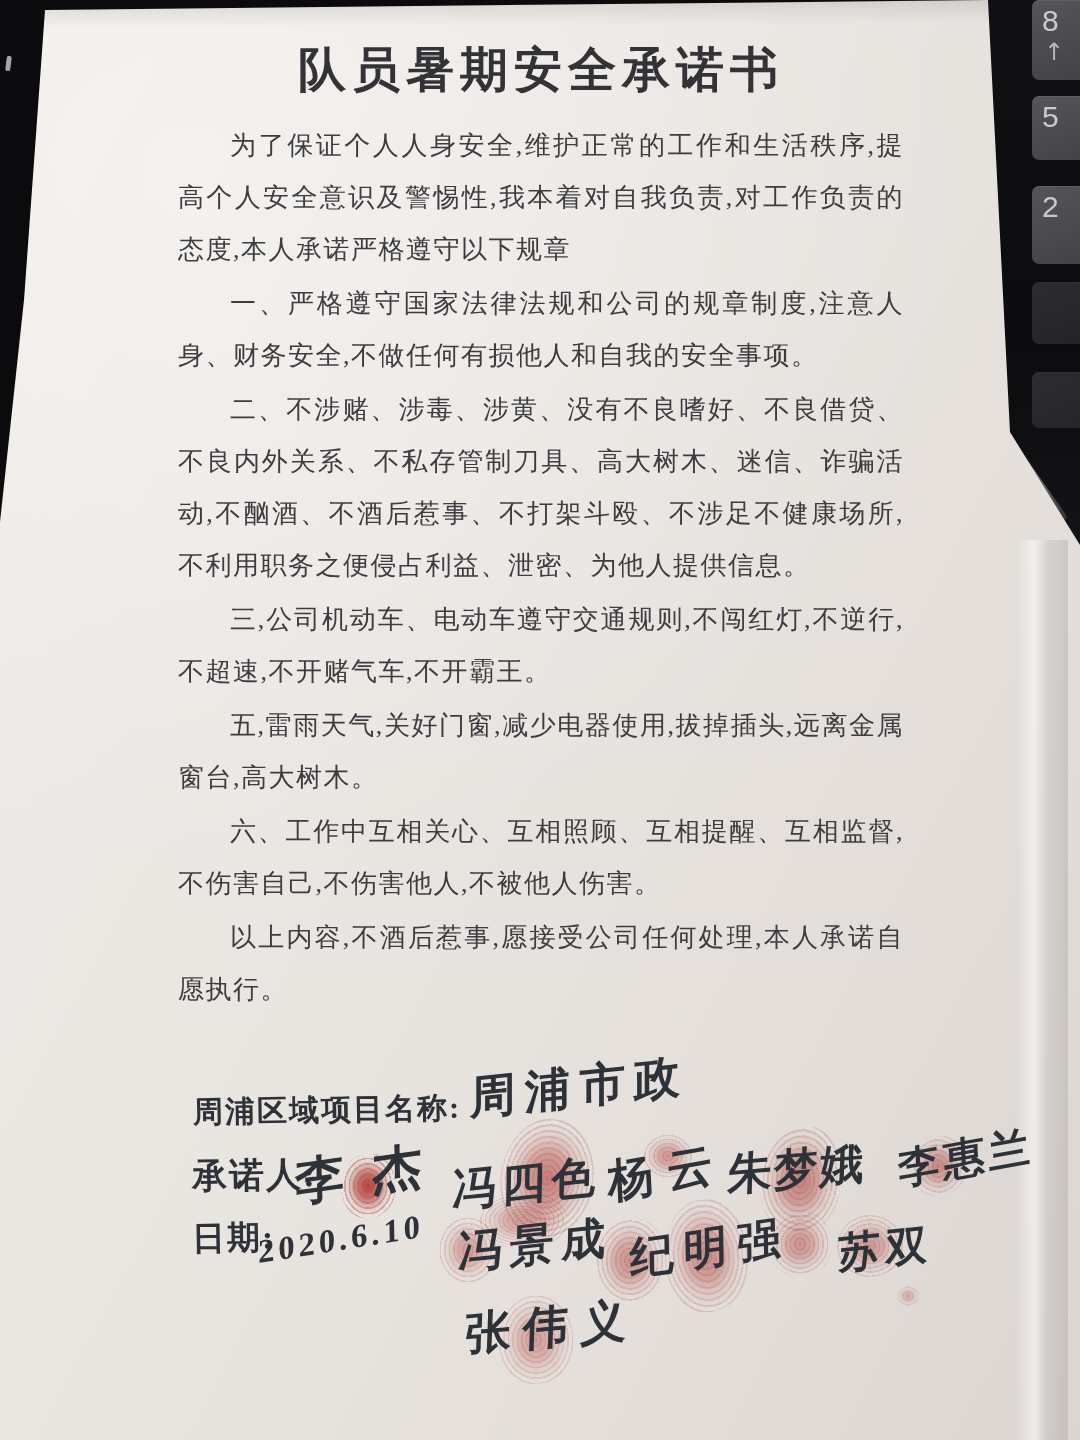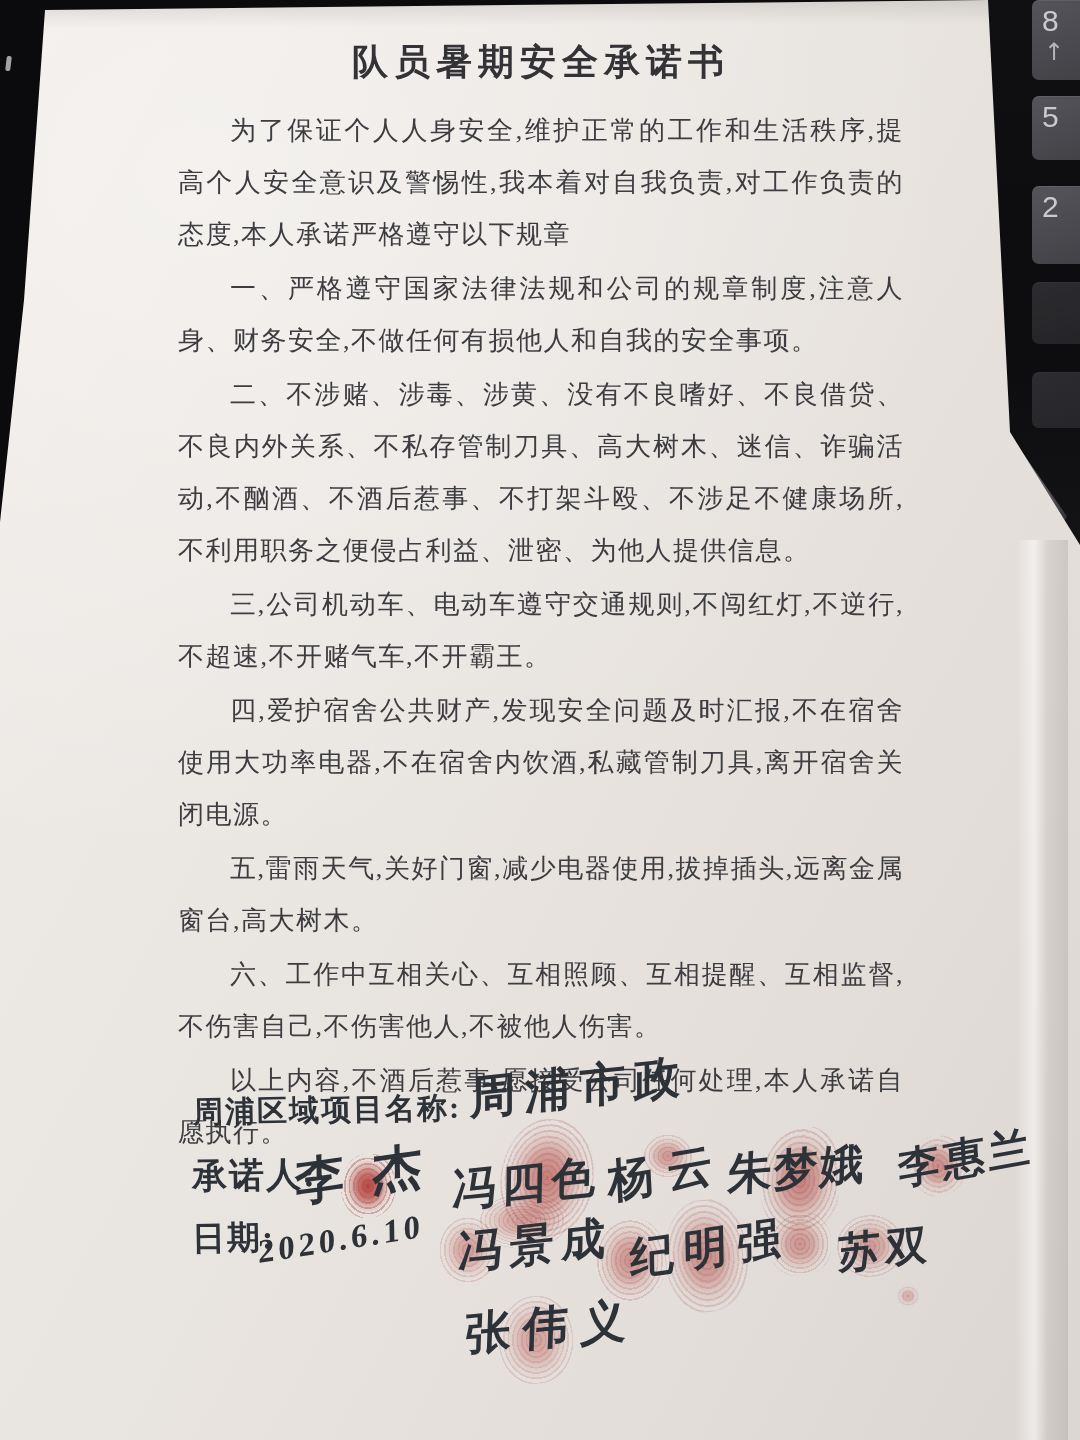--- a/index.html
+++ b/index.html
@@ -30,21 +30,21 @@
            linear-gradient(118deg,#f0ece9 0%,#eae6e2 40%,#e4dfdb 70%,#dcd6d2 100%);
          clip-path:polygon(45px 10px,988px 0px,1010px 432px,1080px 545px,1080px 1440px,0px 1440px,0px 522px,24px 300px);}
   .crease{position:absolute;left:1016px;top:540px;width:52px;height:900px;
           background:linear-gradient(90deg,rgba(0,0,0,0) 0%,rgba(255,255,255,.5) 35%,rgba(0,0,0,.05) 60%,rgba(0,0,0,.10) 100%);}
   .top-shade{position:absolute;left:30px;top:0;width:970px;height:26px;
              background:linear-gradient(180deg,rgba(0,0,0,.10),rgba(0,0,0,0));
              transform:rotate(-.3deg);}
 
   
   .doc{position:absolute;left:178px;top:38px;width:726px;color:#3d3c40;}
-  .title{margin:0 0 18px 0;text-align:center;font-size:36px;font-weight:600;
+  .title{margin:0 0 18px 0;text-align:center;font-size:48px;font-weight:600;
          letter-spacing:6px;color:#333236;}
   .para{margin:0 0 2px 0;font-size:26px;line-height:52px;text-align:justify;
         text-indent:2em;letter-spacing:1.5px;font-family:Liberation Serif, serif;}
 
   
   .hand,.flabel{position:absolute;color:#2d3138;white-space:nowrap;z-index:6;}
   .flabel{font-weight:700;letter-spacing:2px;}
   .hand{font-weight:700;transform-origin:left center;}
 
   
@@ -78,21 +78,20 @@
     <div class="top-shade"></div>
     <div class="crease"></div>
 
     <div class="doc">
       <h1 class="title">队员暑期安全承诺书</h1>
       <p class="para">为了保证个人人身安全,维护正常的工作和生活秩序,提高个人安全意识及警惕性,我本着对自我负责,对工作负责的态度,本人承诺严格遵守以下规章</p>
       <div id="rules">
           <p class="para">一、严格遵守国家法律法规和公司的规章制度,注意人身、财务安全,不做任何有损他人和自我的安全事项。</p>
           <p class="para">二、不涉赌、涉毒、涉黄、没有不良嗜好、不良借贷、不良内外关系、不私存管制刀具、高大树木、迷信、诈骗活动,不酗酒、不酒后惹事、不打架斗殴、不涉足不健康场所,不利用职务之便侵占利益、泄密、为他人提供信息。</p>
           <p class="para">三,公司机动车、电动车遵守交通规则,不闯红灯,不逆行,不超速,不开赌气车,不开霸王。</p>
-          <p class="para">四,爱护宿舍公共财产,发现安全问题及时汇报,不在宿舍使用大功率电器,不在宿舍内饮酒,私藏管制刀具,离开宿舍关闭电源。</p>
           <p class="para">五,雷雨天气,关好门窗,减少电器使用,拔掉插头,远离金属窗台,高大树木。</p>
           <p class="para">六、工作中互相关心、互相照顾、互相提醒、互相监督,不伤害自己,不伤害他人,不被他人伤害。</p>
         </div>
       <p class="para">以上内容,不酒后惹事,愿接受公司任何处理,本人承诺自愿执行。</p>
     </div>
 
     <div class="flabel" style="left:193px;top:1090px;font-size:30px;transform:rotate(-1deg);">周浦区域项目名称:</div>
     <div class="hand" style="left:470px;top:1068px;font-size:46px;letter-spacing:9px;transform:rotate(-6deg) skewX(-6deg);">周浦市政</div>
 
     <div class="flabel" style="left:192px;top:1152px;font-size:35px;transform:rotate(-1deg);">承诺人:</div>

